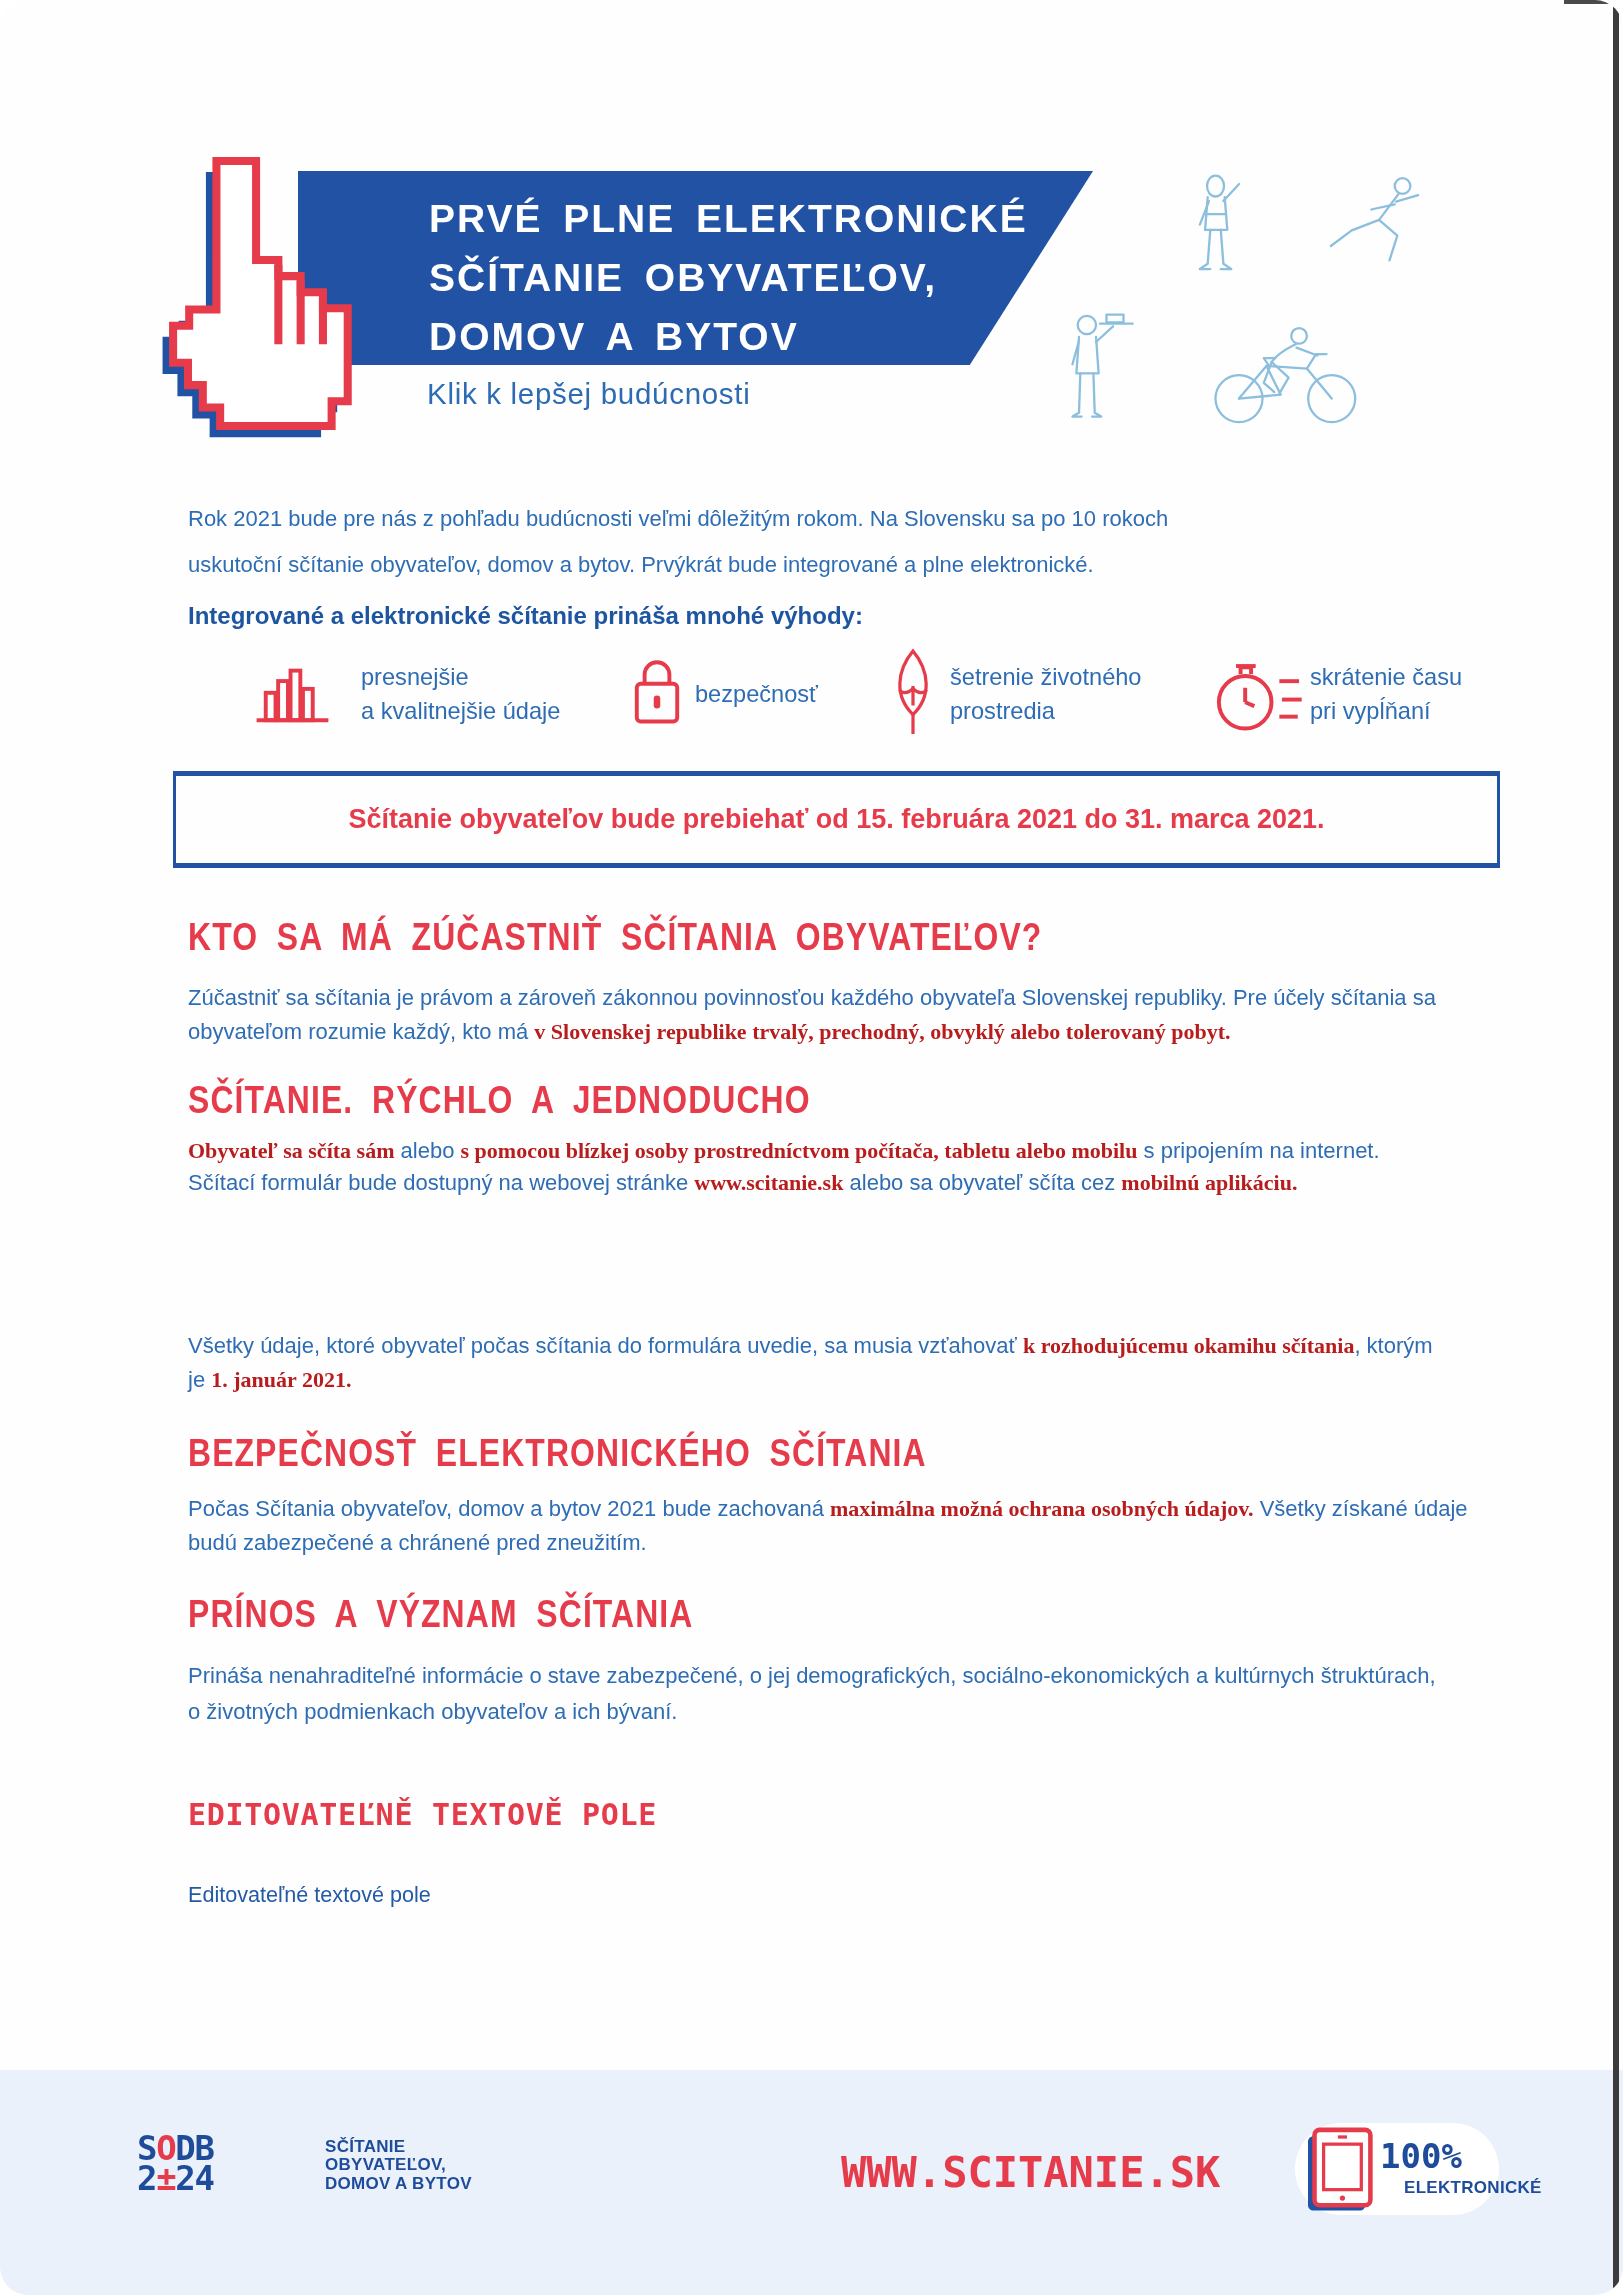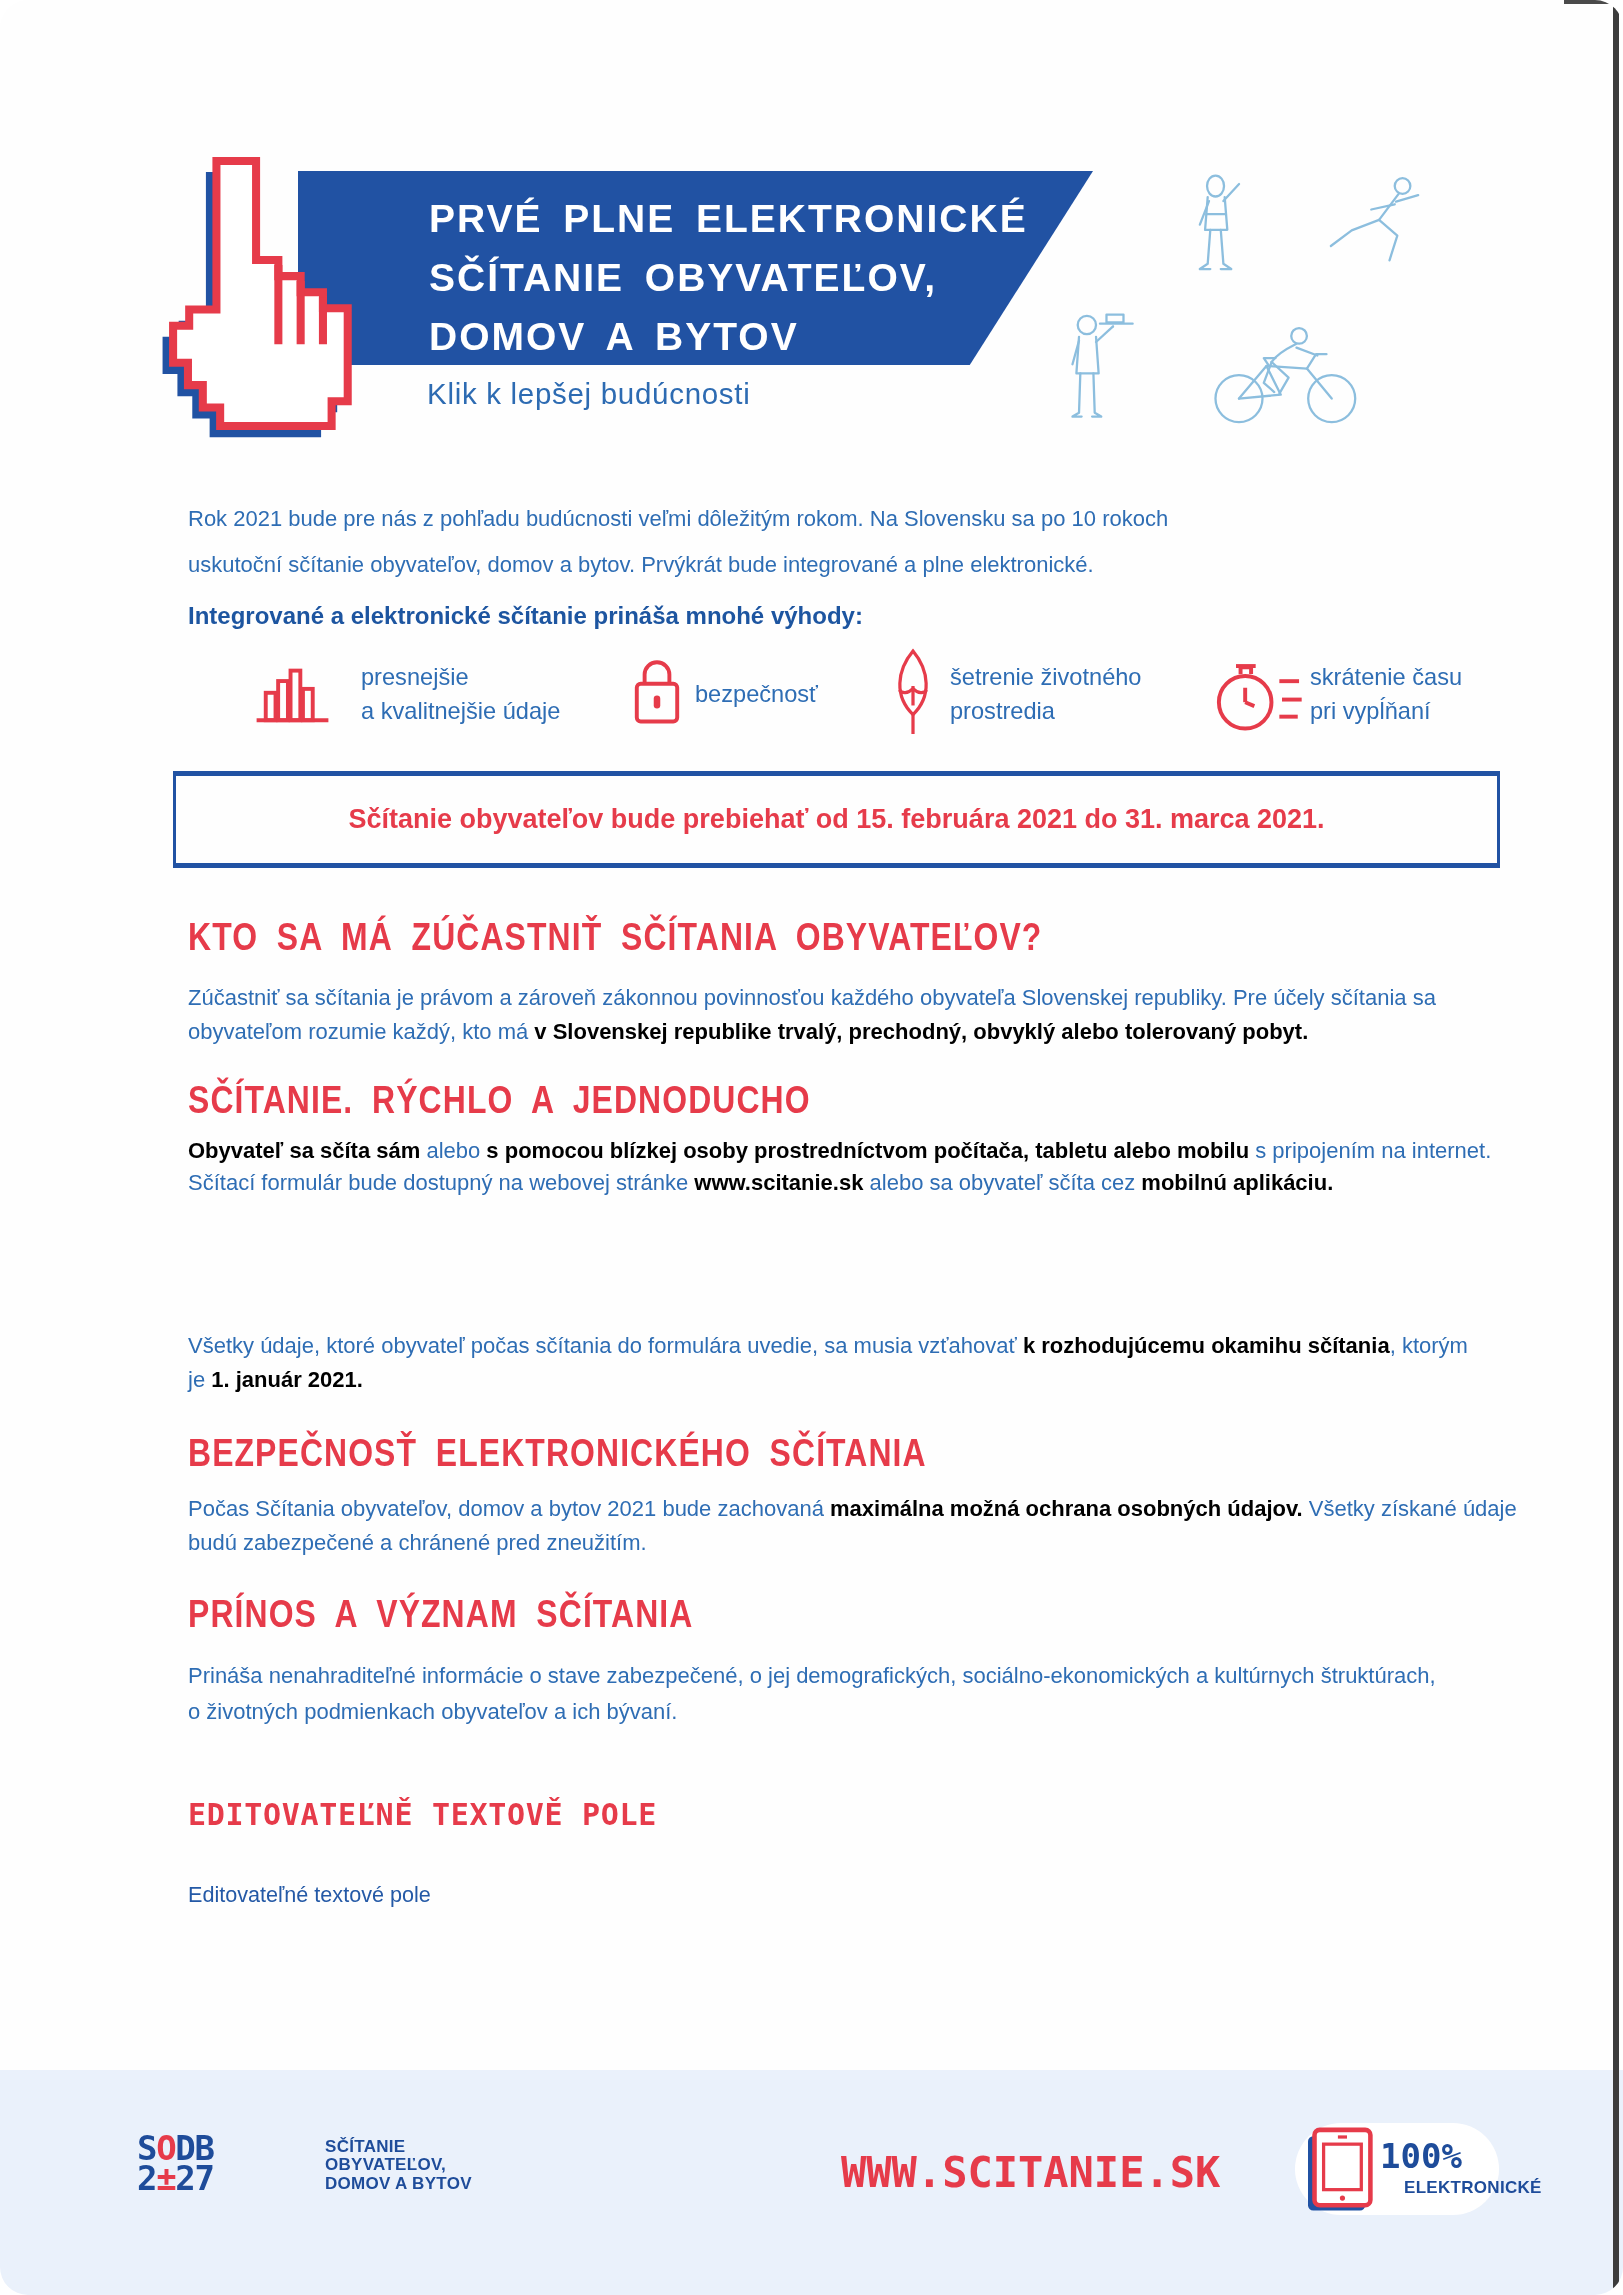--- a/index.html
+++ b/index.html
@@ -26,21 +26,21 @@
   
   .notice{left:149px;top:771px;width:1327px;height:97px;border:3.3px solid #2152a3;
           border-top-width:5.9px;border-bottom-width:5.9px;box-sizing:border-box;
           display:flex;align-items:center;justify-content:center;margin-left:24px;}
   .notice span{font-size:27px;font-weight:bold;color:#e63b4a;}
 
   
   .heading{font-size:38px;font-weight:bold;color:#e63b4a;letter-spacing:1.3px;word-spacing:10.5px;
            transform:scaleX(0.84);transform-origin:left center;white-space:nowrap;}
   .bodyline{left:188px;font-size:22px;line-height:30px;color:#2e6db4;white-space:nowrap;}
-  .seg-bold{font-weight:bold;color:#000000;}
+  .seg-bold{font-weight:bold;color:#b91c1c;font-family:Liberation Serif, serif;}
   .seg-red{color:#e63b4a;}
 
   .ed-heading{left:188px;top:1797px;font-family:"DejaVu Sans Mono",monospace;font-size:30px;
               font-weight:bold;color:#e63b4a;letter-spacing:0.7px;white-space:nowrap;}
   .ed-value{left:188px;top:1882px;font-size:21.6px;color:#2459a6;}
 
   
   .footer-band{left:0;top:2070px;width:1623px;height:225px;background:#eaf1fb;}
   .sodb-logo{left:137px;top:2133px;font-family:"DejaVu Sans Mono",monospace;font-weight:bold;
              font-size:34px;line-height:30px;color:#1e4c9a;letter-spacing:-1.3px;white-space:nowrap;}
@@ -180,21 +180,21 @@
   <div class="abs heading" style="left:188px;top:1593px">PRÍNOS A VÝZNAM SČÍTANIA</div>
   <div class="abs bodyline" style="top:1661px"><span>Prináša nenahraditeľné informácie o stave zabezpečené, o jej demografických, sociálno-ekonomických a kultúrnych štruktúrach,</span></div>
   <div class="abs bodyline" style="top:1697px"><span>o životných podmienkach obyvateľov a ich bývaní.</span></div>
 
   <div class="abs ed-heading">EDITOVATEĽNĚ TEXTOVĚ POLE</div>
   <div class="abs ed-value">Editovateľné textové pole</div>
 
   <div class="abs footer-band"></div>
   <div class="abs sodb-logo">
     <div><span>S</span><span class="seg-red">O</span><span>DB</span></div>
-    <div><span>2</span><span class="seg-red">±</span><span>27</span></div>
+    <div><span>2</span><span class="seg-red">±</span><span>24</span></div>
   </div>
   <div class="abs sodb-caption">SČÍTANIE
 OBYVATEĽOV,
 DOMOV A BYTOV</div>
   <div class="abs website">WWW.SCITANIE.SK</div>
 
   <div class="abs badge-pill"></div>
   <svg class="abs" style="left:1308px;top:2127px" width="65" height="85" viewBox="0 0 100 130">
     <rect x="0" y="14" width="88" height="114" rx="8" fill="#2152a3"></rect>
     <rect x="10" y="4" width="86" height="116" rx="8" fill="#ffffff" stroke="#e63b4a" stroke-width="7"></rect>

